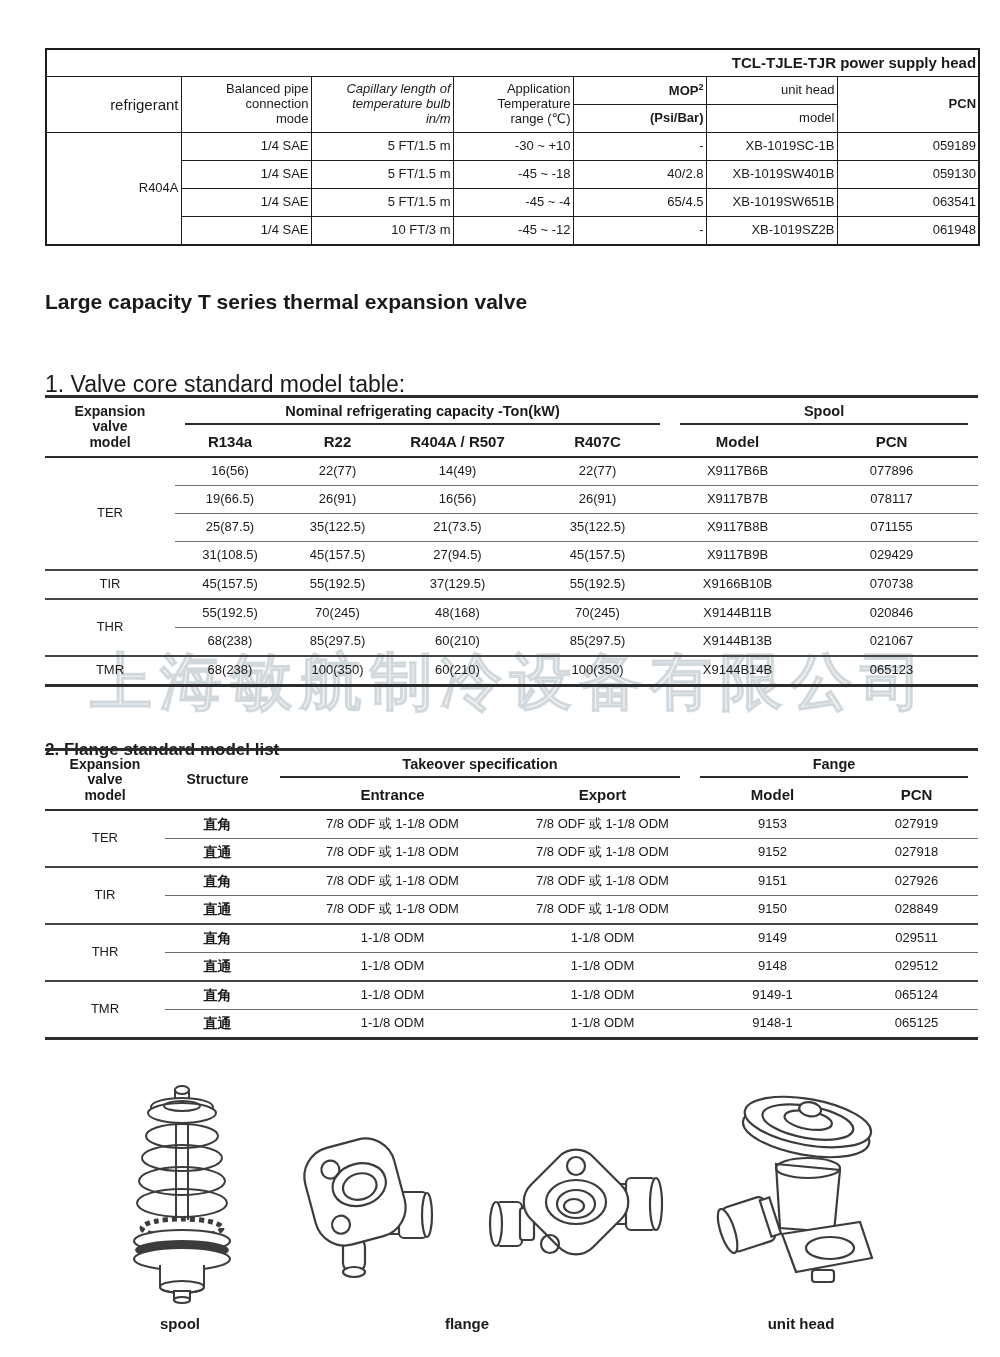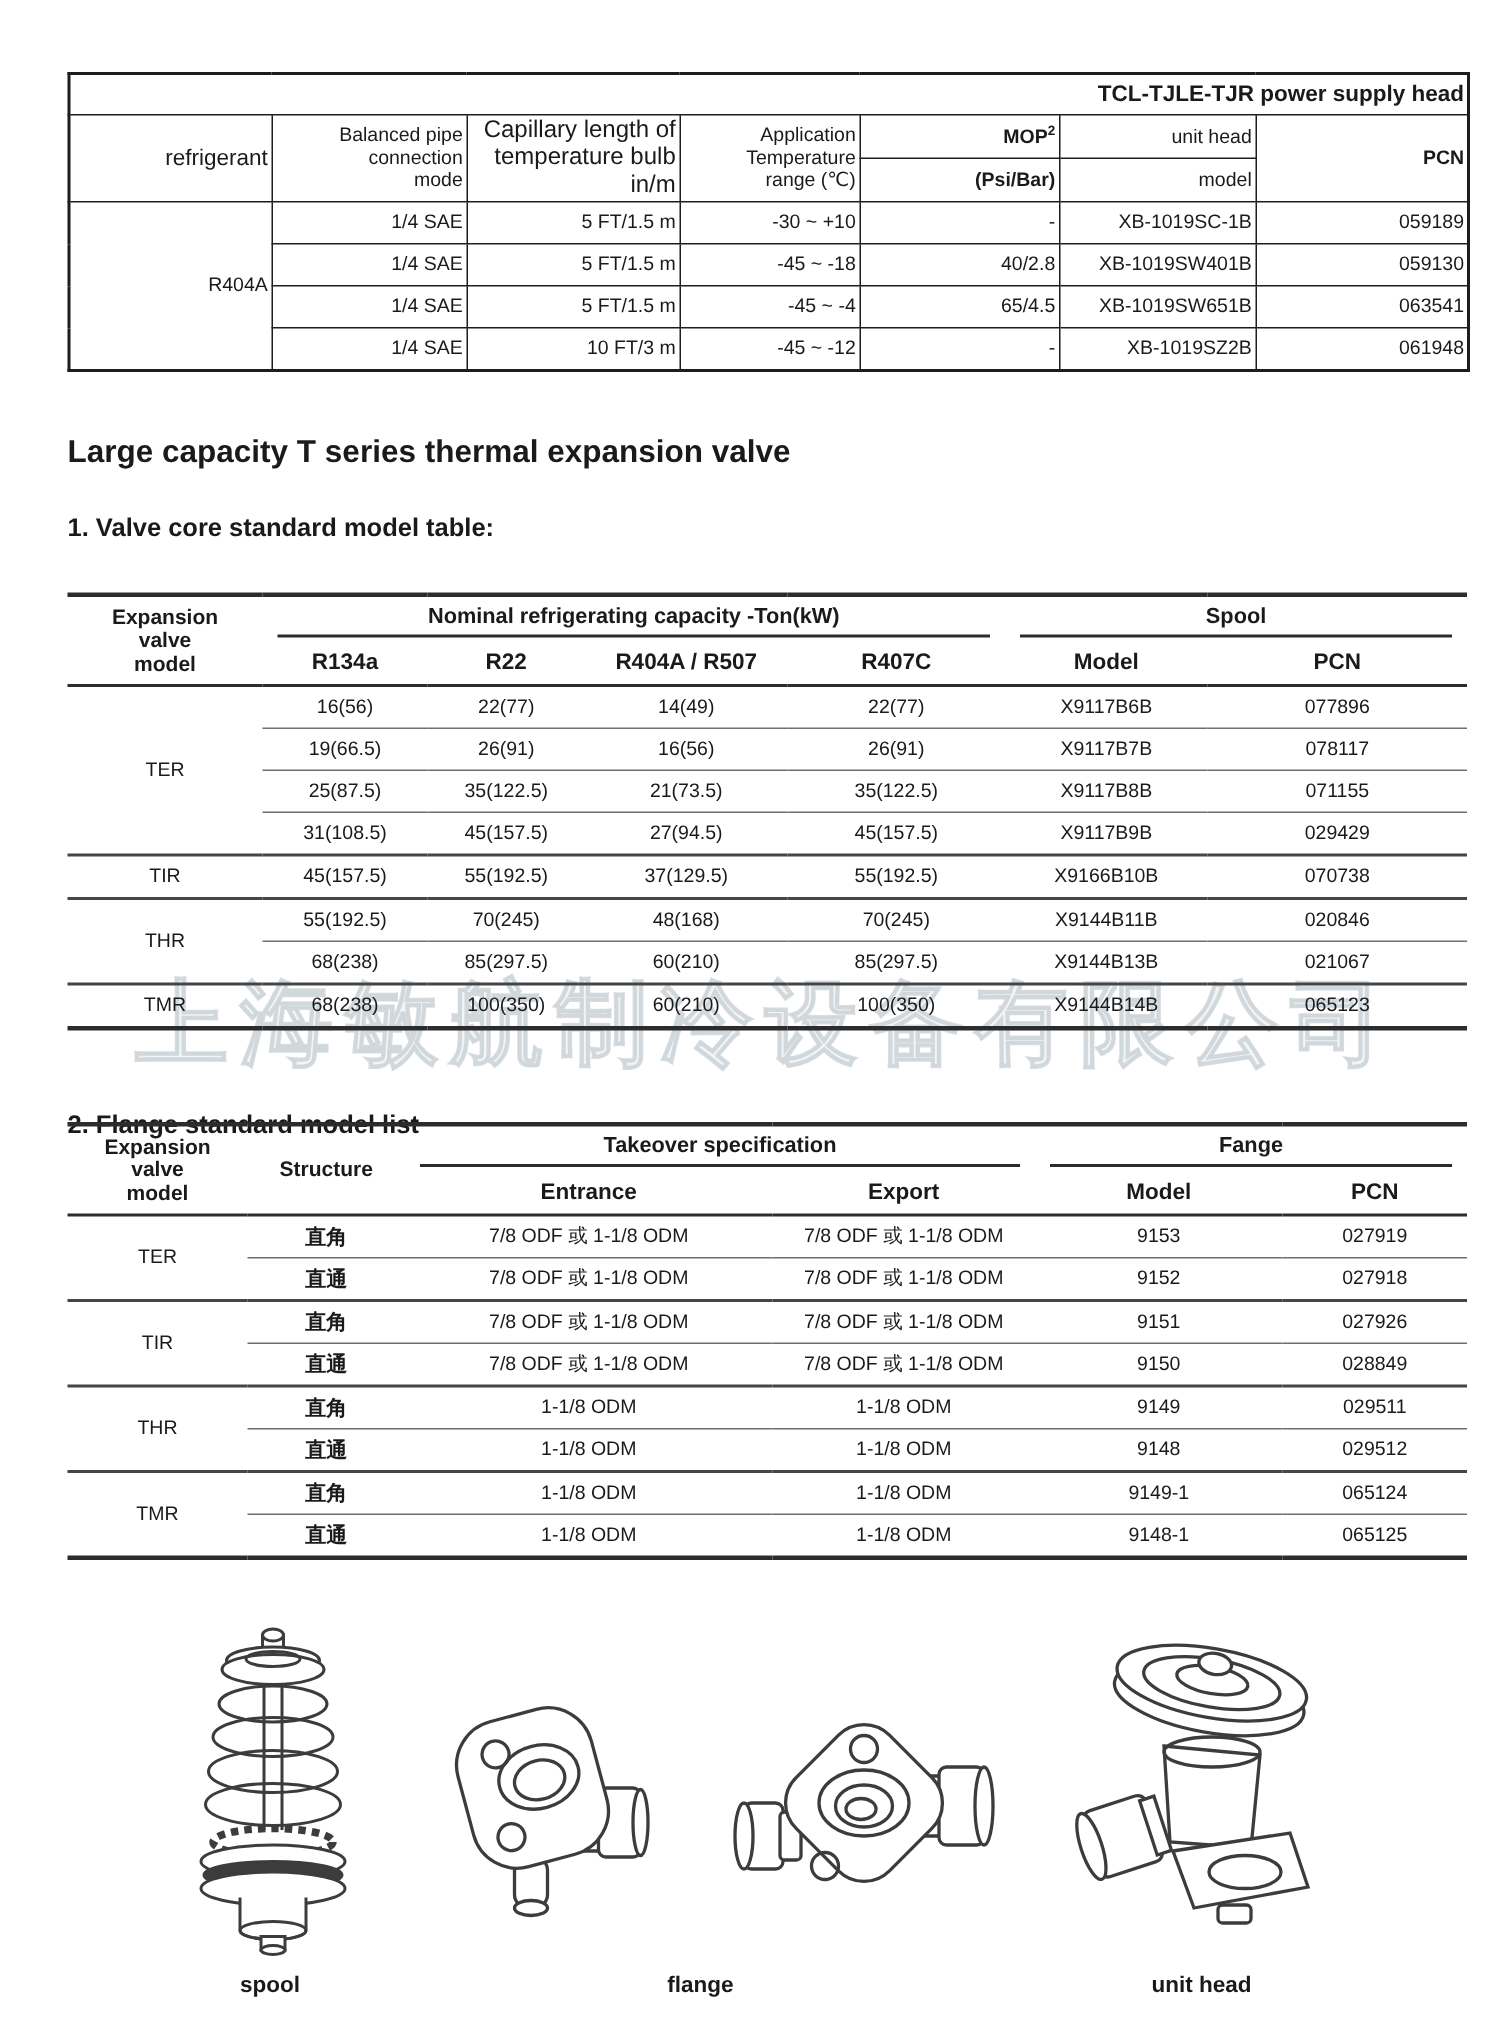--- a/index.html
+++ b/index.html
@@ -14,21 +14,21 @@
     pointer-events:none;}
 
   
   .t1wrap{top:48px;left:45px;z-index:1;}
   table{border-collapse:collapse;table-layout:fixed;background:transparent;}
   .t1{width:933px;border:2px solid #1d1d1d;}
   .t1 td{border:1px solid #1d1d1d;text-align:right;vertical-align:middle;
          font-size:13px;padding:1px 2px;height:25px;white-space:pre-line;line-height:1.15;}
   .t1 .title{font-weight:bold;font-size:15px;height:24px;}
   .t1 .h-refrigerant{font-size:15px;}
-  .t1 .h-small{font-size:16px;}
+  .t1 .h-small{font-size:13px;font-style:italic;}
   .t1 .h-med{font-size:13px;}
   .t1 .bold{font-weight:bold;}
   .t1 sup{font-size:9px;}
 
   
   .t2wrap{top:395px;left:45px;z-index:1;}
   .t3wrap{top:748px;left:45px;z-index:1;}
   .rt{width:933px;border-top:3px solid #2c2c2c;border-bottom:3px solid #2c2c2c;}
   .rt td{text-align:center;vertical-align:middle;font-size:13px;height:27px;
          padding:0 2px;line-height:1.1;white-space:pre-line;}
@@ -36,21 +36,21 @@
   .rt .ghead{font-weight:bold;font-size:14.5px;padding:3px 0 0 0;}
   .rt .ghead .rule{border-bottom:2.5px solid #2c2c2c;margin:0 10px;padding-bottom:4px;}
   .rt .chead{font-weight:bold;font-size:15px;border-bottom:2.5px solid #2c2c2c;height:28px;}
   .rt .lhead{border-bottom:2.5px solid #2c2c2c;}
   .rt td.gs{border-top:2px solid #454545;}
   .rt td.sub{border-top:1.4px solid #6e6e6e;}
   .rt .cn{font-weight:bold;font-size:14px;}
 
   
   .h1{top:286px;left:45px;font-size:21px;font-weight:bold;line-height:31px;z-index:1;}
-  .sub1{top:342px;left:45px;font-size:17px;font-weight:bold;z-index:1;}
+  .sub1{top:371px;left:45px;font-size:23px;font-weight:normal;z-index:1;}
   .sub2{top:740px;left:45px;font-size:17px;font-weight:bold;z-index:1;}
 
   
   .fig{position:absolute;z-index:1;}
   .fig-label{position:absolute;top:1315px;transform:translateX(-50%);
              font-size:15px;font-weight:bold;z-index:1;}
 </style>
 </head>
 <body>
 

